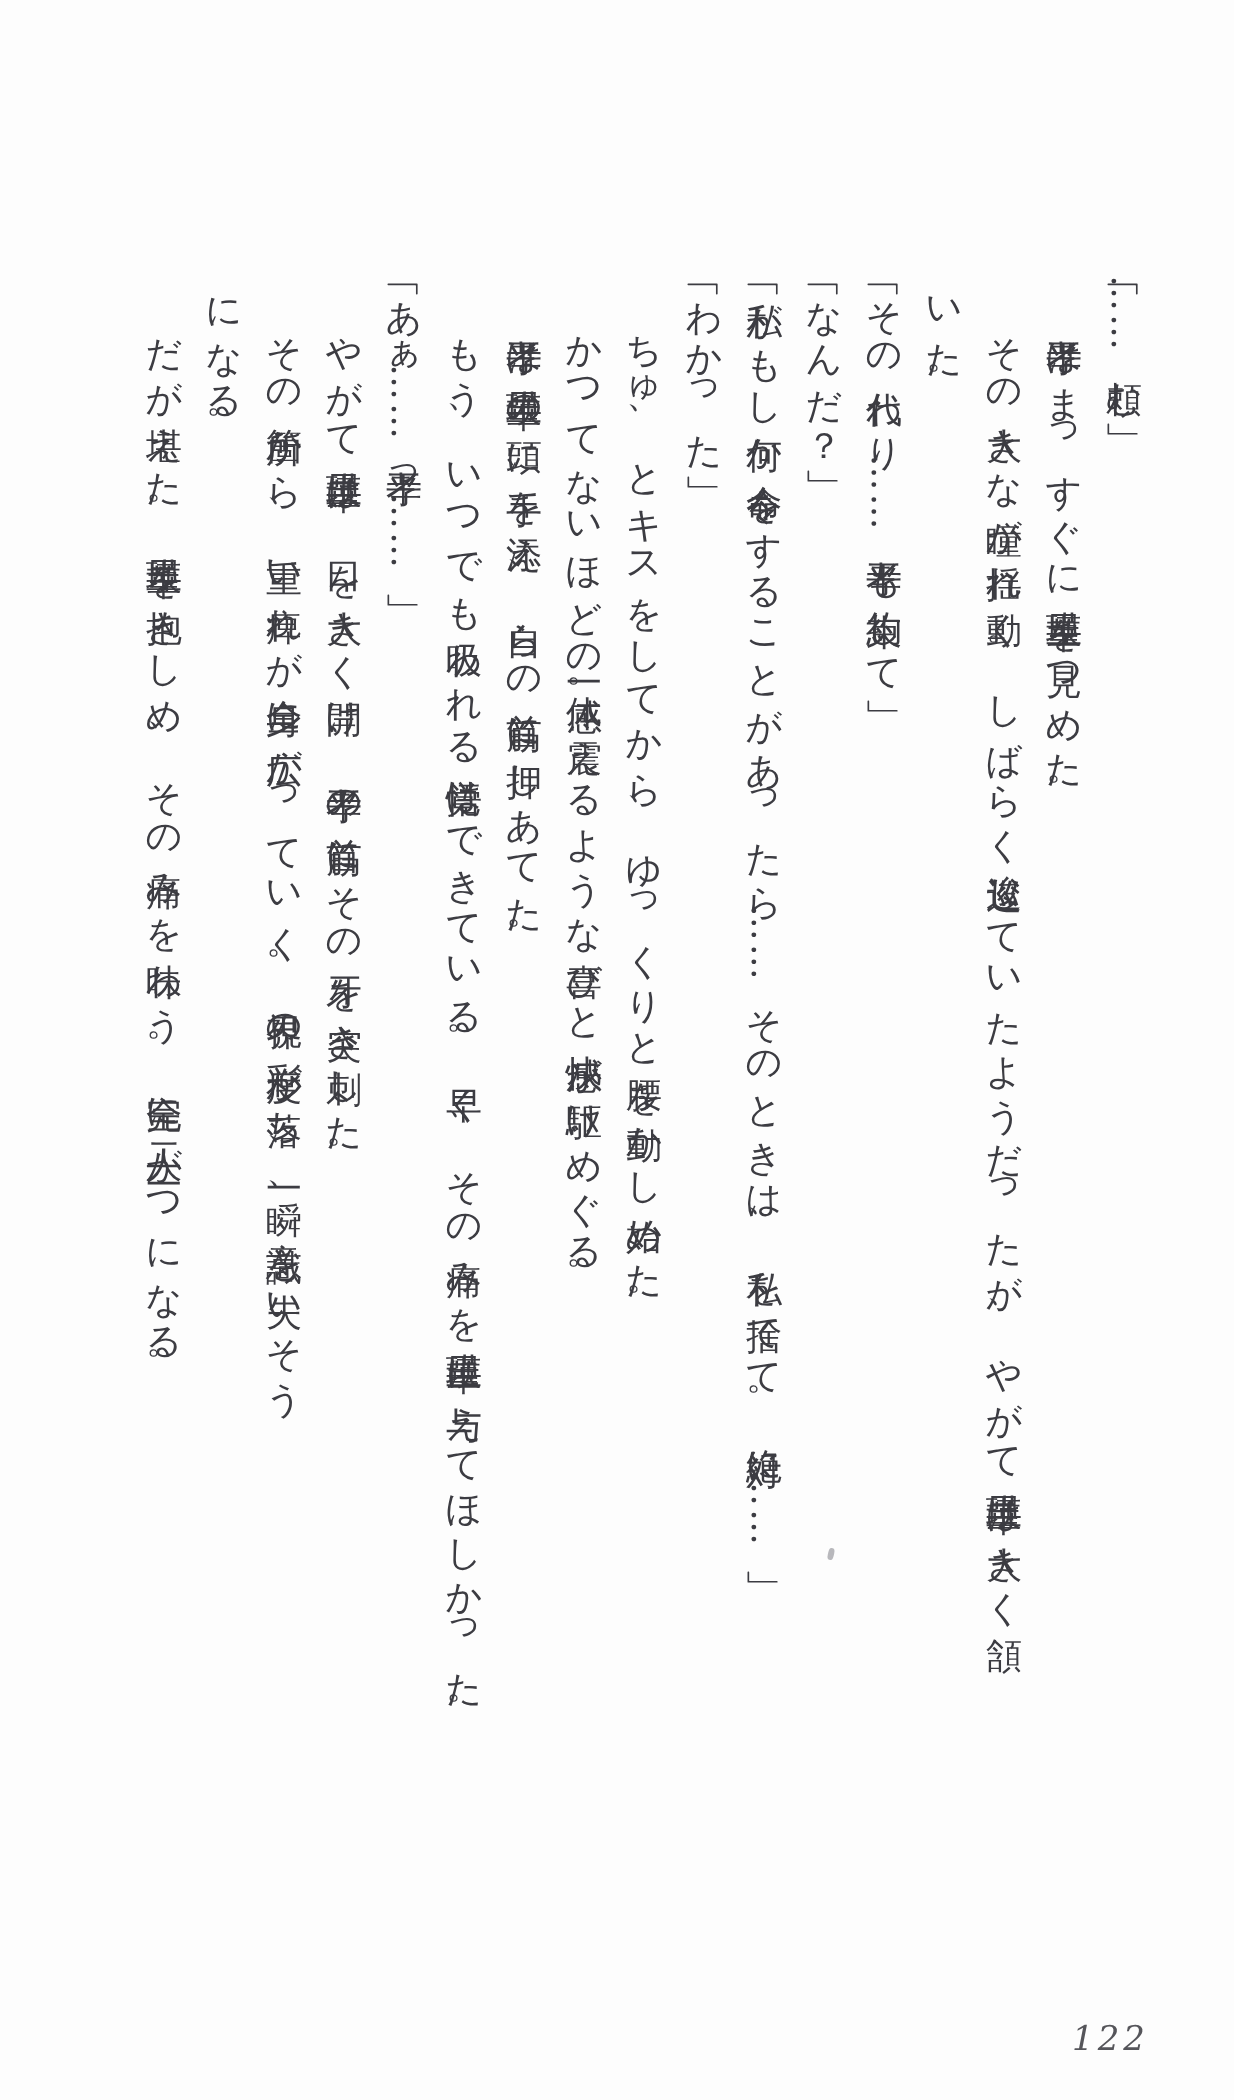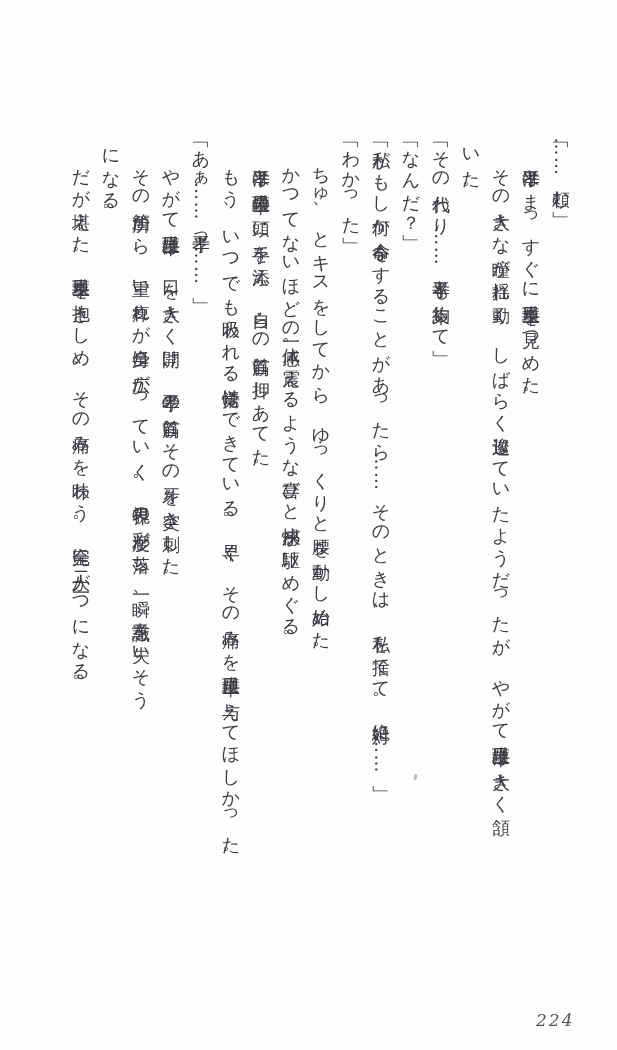--- a/index.html
+++ b/index.html
@@ -73,15 +73,15 @@
     <div class="vcol">　もう、いつでも吸われる覚悟はできている。早く、その痛みを瑛里華に与えてほしかった。</div>
     <div class="vcol">「あぁ……孝平っ……」</div>
     <div class="vcol">　やがて瑛里華は、口を大きく開け、孝平の首筋にその牙を突き刺した。</div>
     <div class="vcol">　その箇所から、重い痺れが全身に広がっていく。視界の彩度が落ち、一瞬、意識を失いそう</div>
     <div class="vcol">になる。</div>
     <div class="vcol">　だが堪えた。瑛里華を抱きしめ、その痛みを味わう。完全に二人が一つになる。</div>
   </div>
 
   <div class="speck"></div>
 
-  <div class="page-number">224</div>
+  <div class="page-number">122</div>
 
 </div>
 
 </body></html>

